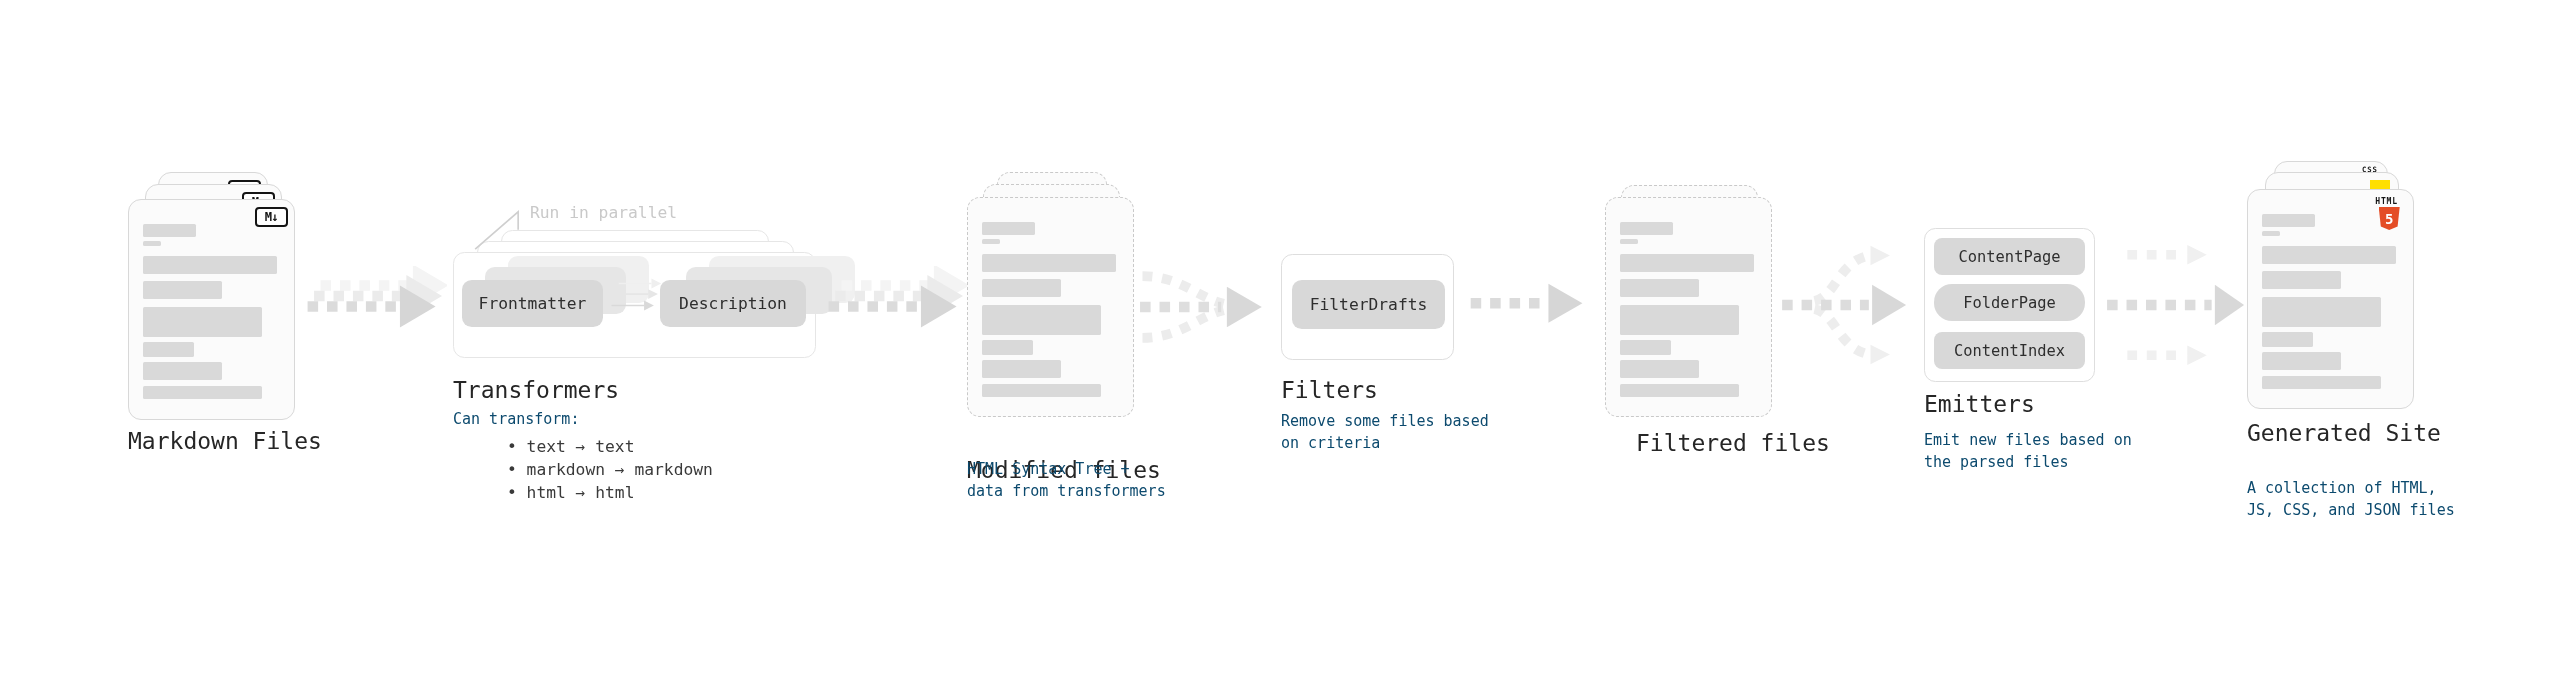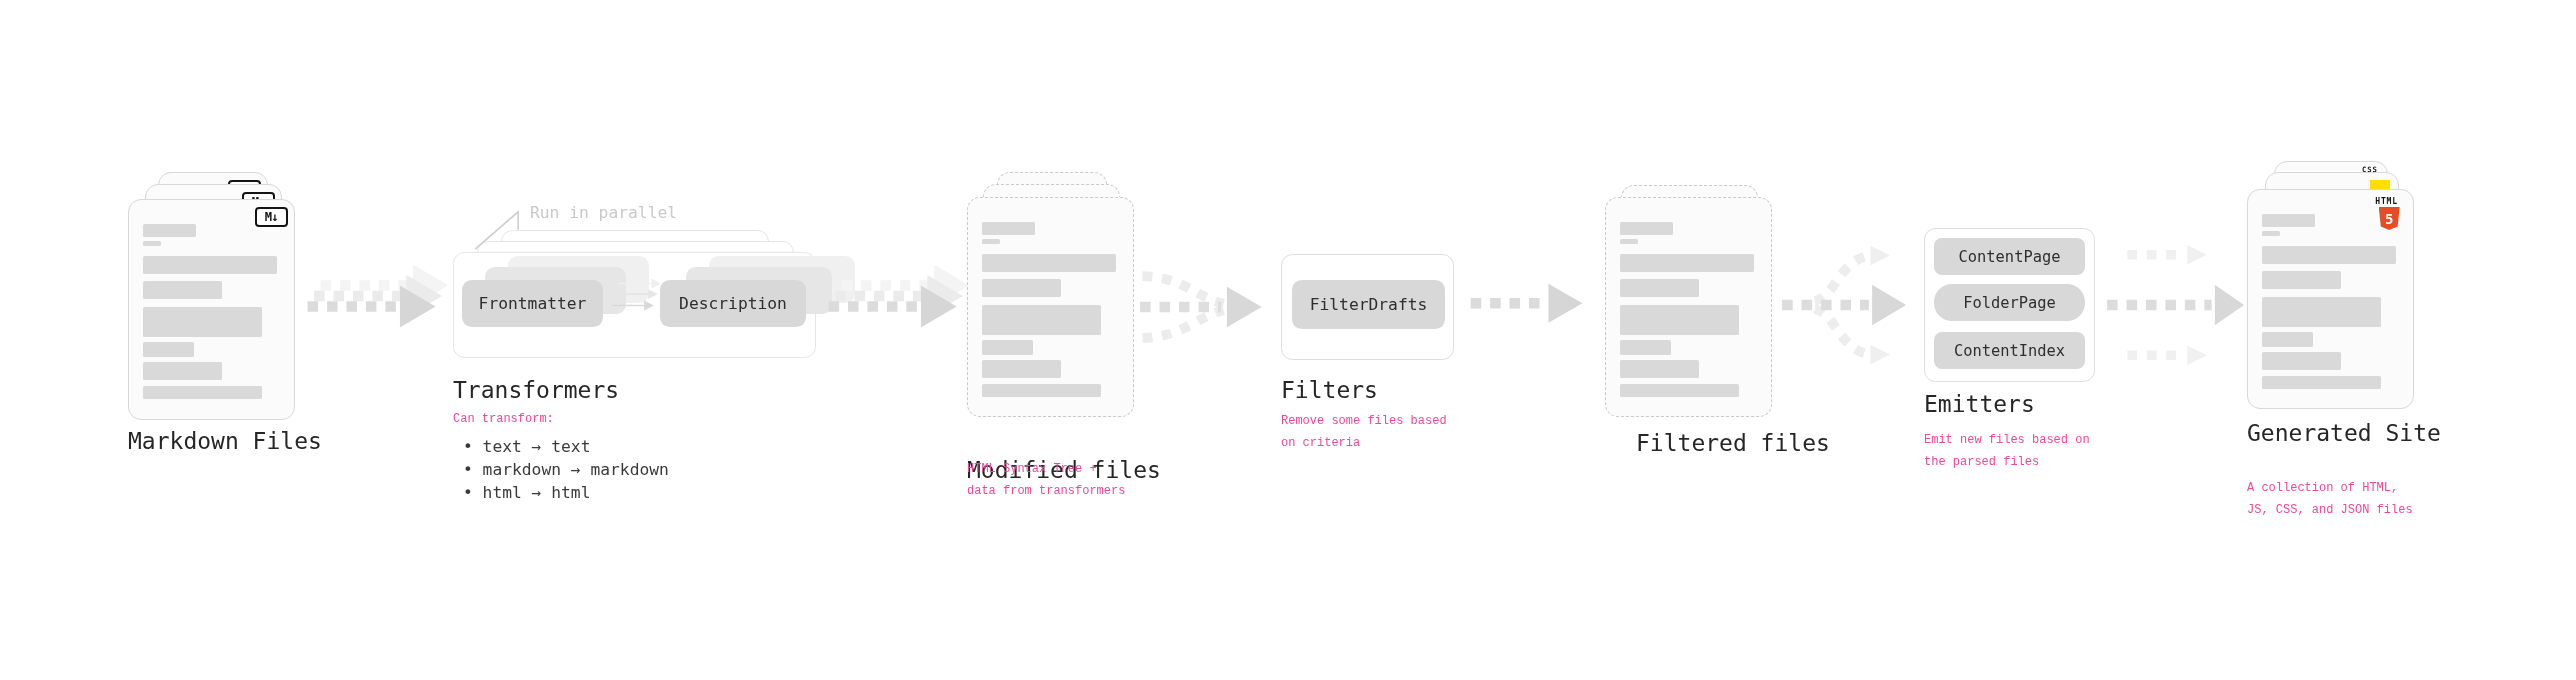--- a/index.html
+++ b/index.html
@@ -18,22 +18,22 @@
   }
   .panel{position:absolute;background:#ffffff;border:1.6px solid #e6e6e6;border-radius:11.4px;box-sizing:border-box;}
   .panel.dark{border-color:#dedede;}
   .chip{
     position:absolute;background:#d8d8d8;border-radius:9.8px;display:flex;align-items:center;justify-content:center;
     font-size:16.3px;color:#2e2e2e;box-sizing:border-box;white-space:nowrap;text-align:right;
   }
   .chip.ghost1{background:#e6e6e6;}
   .chip.ghost2{background:#f0f0f0;}
   .title{position:absolute;font-size:23px;color:#262626;white-space:nowrap;}
-  .caption{position:absolute;font-size:12px;line-height:22px;color:#ec4899;white-space:pre-line;font-family:Liberation Mono, monospace;}
-  .caption-line{display:block;}
+  .caption{position:absolute;font-size:15px;line-height:22px;color:#0c4a6e;white-space:pre-line;}
+  .caption-line{display:block;margin-left:44px;}
   .bullets{position:absolute;font-size:16.3px;line-height:23px;color:#3a3a3a;}
   .note{position:absolute;font-size:16.3px;color:#c9c9c9;white-space:nowrap;}
   .arrow-svg{position:absolute;}
   .gen-css-badge{position:absolute;top:4.1px;right:8.1px;text-align:center;}
   .gen-css-badge .css-txt{font-size:7.3px;font-weight:bold;color:#141414;line-height:7.3px;letter-spacing:0.8px;}
   .gen-css-badge .css-bar{width:18px;height:3.3px;background:#2760e6;margin-top:0.8px;}
   .gen-js-badge{position:absolute;top:6.5px;right:8.1px;width:19.5px;height:9px;background:#ffdf00;}
   .html5-logo{position:absolute;top:7.3px;right:9.8px;width:28px;text-align:left;}
   .html5-logo .html-txt{font-size:8.1px;font-weight:bold;color:#141414;line-height:9px;letter-spacing:0.8px;}
   .html5-logo .shield{

